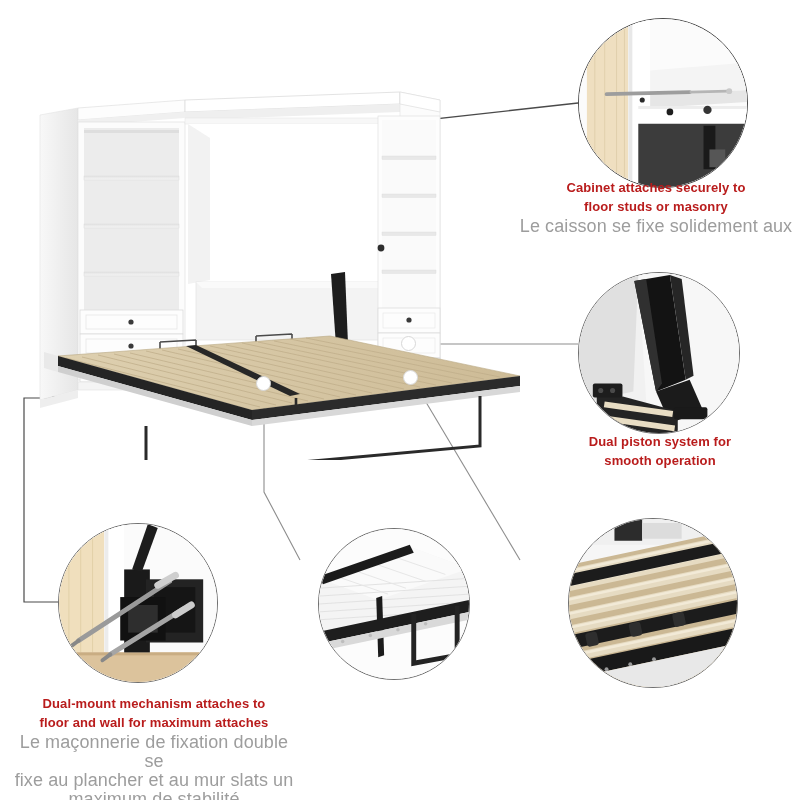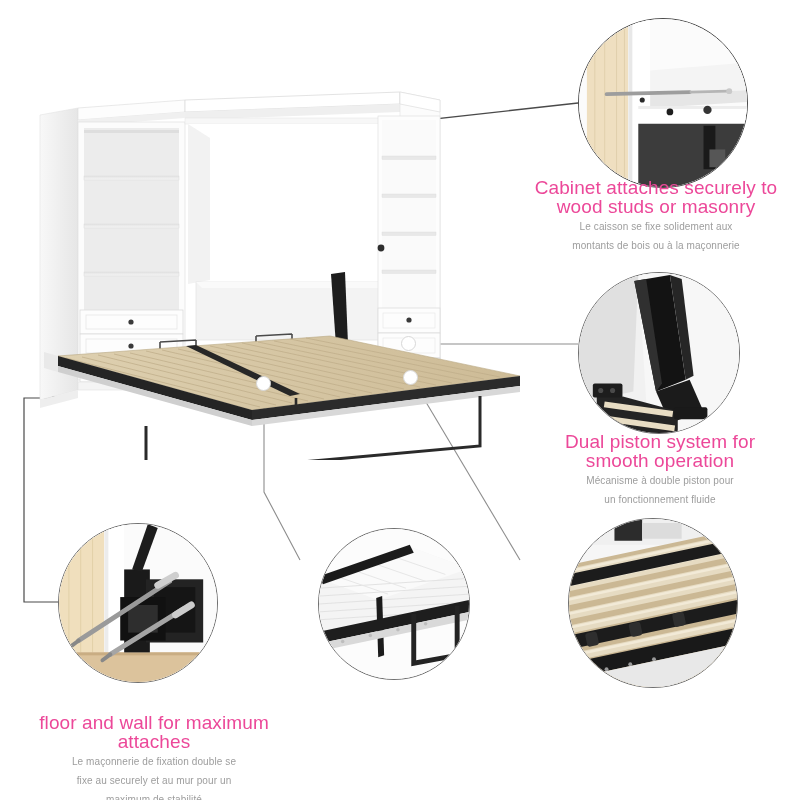--- a/index.html
+++ b/index.html
@@ -7,29 +7,29 @@
     width: 800px; height: 800px;
     background: #ffffff;
     font-family: "Liberation Sans", sans-serif;
     overflow: hidden;
   }
   #stage { position: relative; width: 800px; height: 800px; background:#fff; }
 
   
   .caption { position: absolute; text-align: center; }
   .cap-en {
-    color: #ec4899;
-    font-size: 19px;
-    font-weight: 400;
+    color: #b91c1c;
+    font-size: 13px;
+    font-weight: 700;
     line-height: 19px;
     letter-spacing: .1px;
   }
   .cap-fr {
     color: #9d9d9d;
-    font-size: 10px;
+    font-size: 18px;
     font-weight: 400;
     line-height: 19px;
     letter-spacing: .1px;
     margin-top: 1px;
   }
 
   
   .circle {
     position: absolute;
     border-radius: 50%;
@@ -393,46 +393,41 @@
           <circle cx="62" cy="147" r="2"></circle>
           <circle cx="86" cy="142" r="2"></circle>
       </g>
       <polygon points="0,162 170,126 170,170 0,170" fill="#e8e8e8"></polygon>
     </svg>
   </div>
 
   <div class="caption" style="left:512px; top:178px; width:288px;">
     <div class="cap-en">
       <span>Cabinet attaches securely to</span><br>
-      <span>wood studs or masonry</span>
+      <span>floor studs or masonry</span>
     </div>
     <div class="cap-fr">
       <span>Le caisson se fixe solidement aux</span><br>
-      <span>montants de bois ou à la maçonnerie</span>
     </div>
   </div>
 
   <div class="caption" style="left:520px; top:432px; width:280px;text-align:center;">
     <div class="cap-en">
       <span>Dual piston system for</span><br>
       <span>smooth operation</span>
     </div>
-    <div class="cap-fr">
-      <span>Mécanisme à double piston pour</span><br>
-      <span>un fonctionnement fluide</span>
-    </div>
   </div>
 
   <div class="caption" style="left:8px; top:694px; width:292px;">
     <div class="cap-en">
-      <br>
+      <span>Dual-mount mechanism attaches to</span><br>
       <span>floor and wall for maximum attaches</span>
     </div>
     <div class="cap-fr">
       <span>Le maçonnerie de fixation double se</span><br>
-      <span>fixe au securely et au mur pour un</span><br>
+      <span>fixe au plancher et au mur slats un</span><br>
       <span>maximum de stabilité</span>
     </div>
   </div>
 
 
 
 </div>
 
 </body></html>

